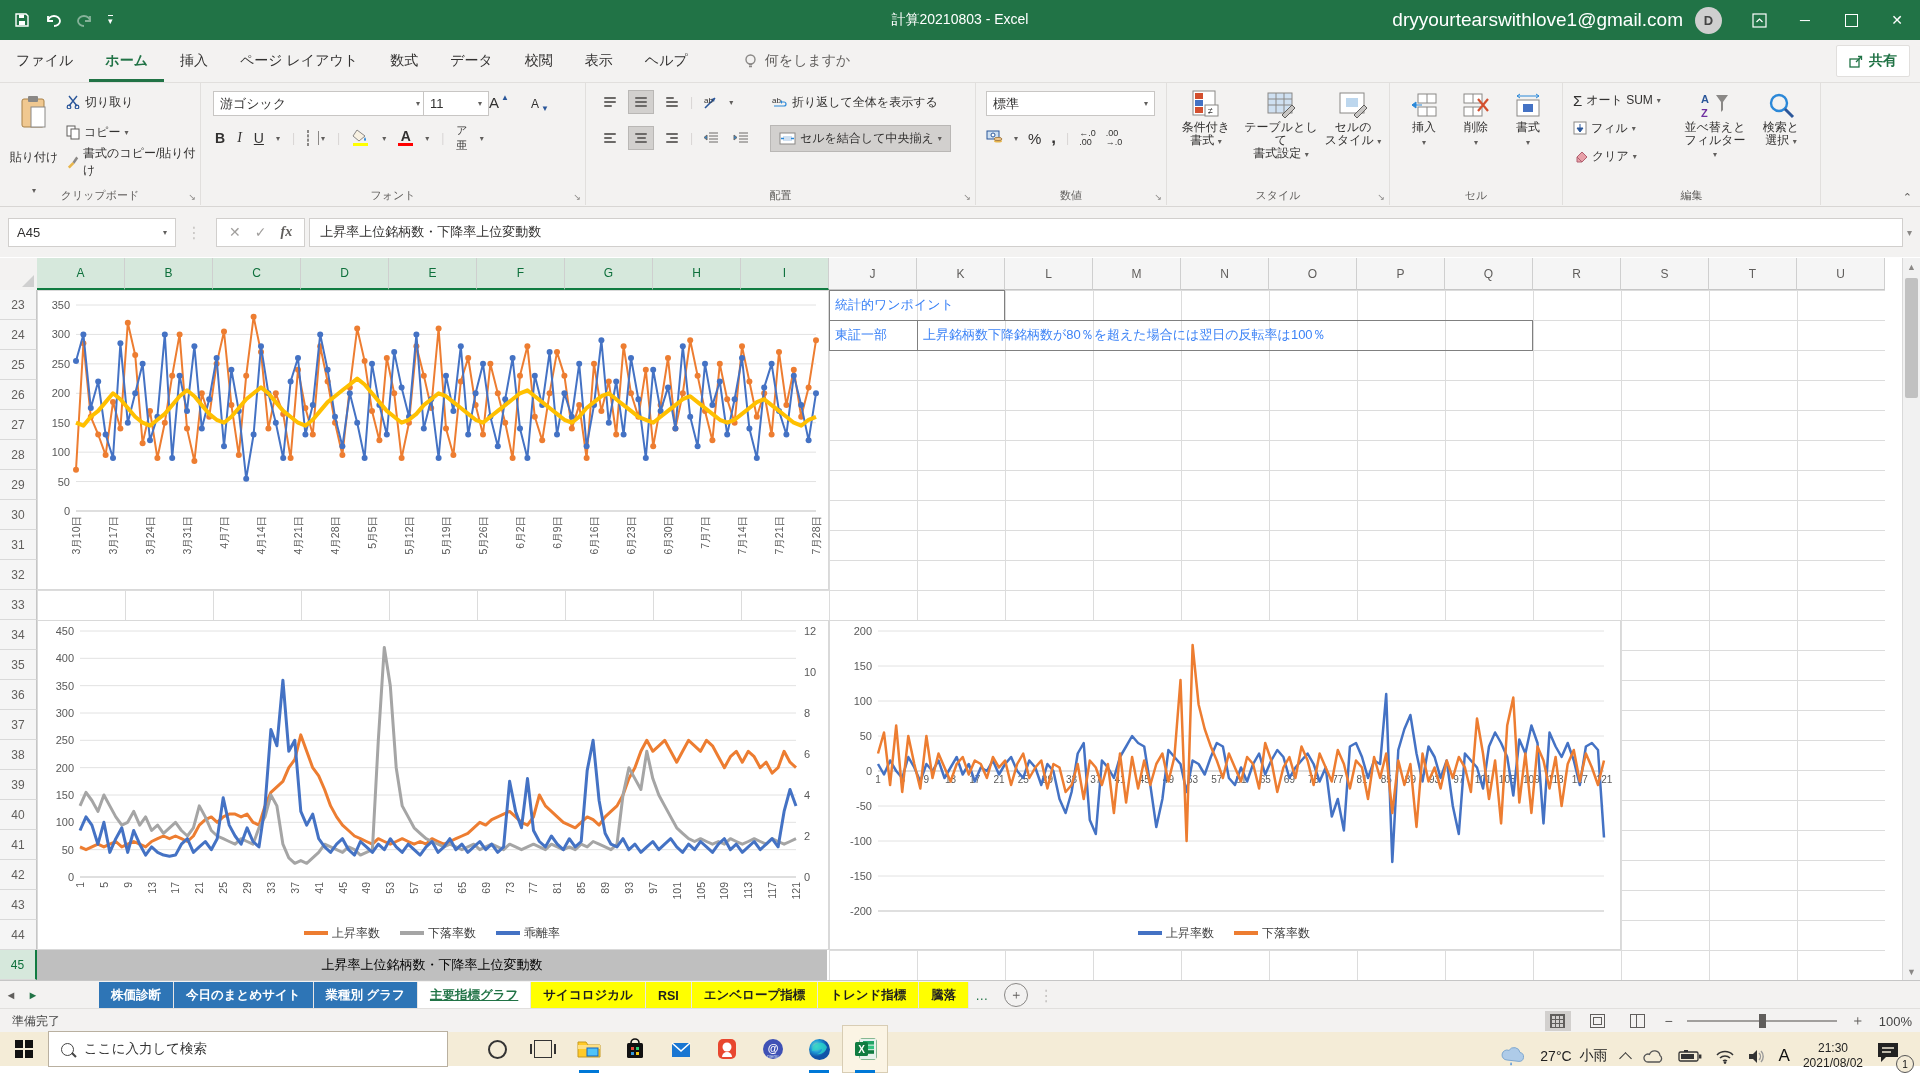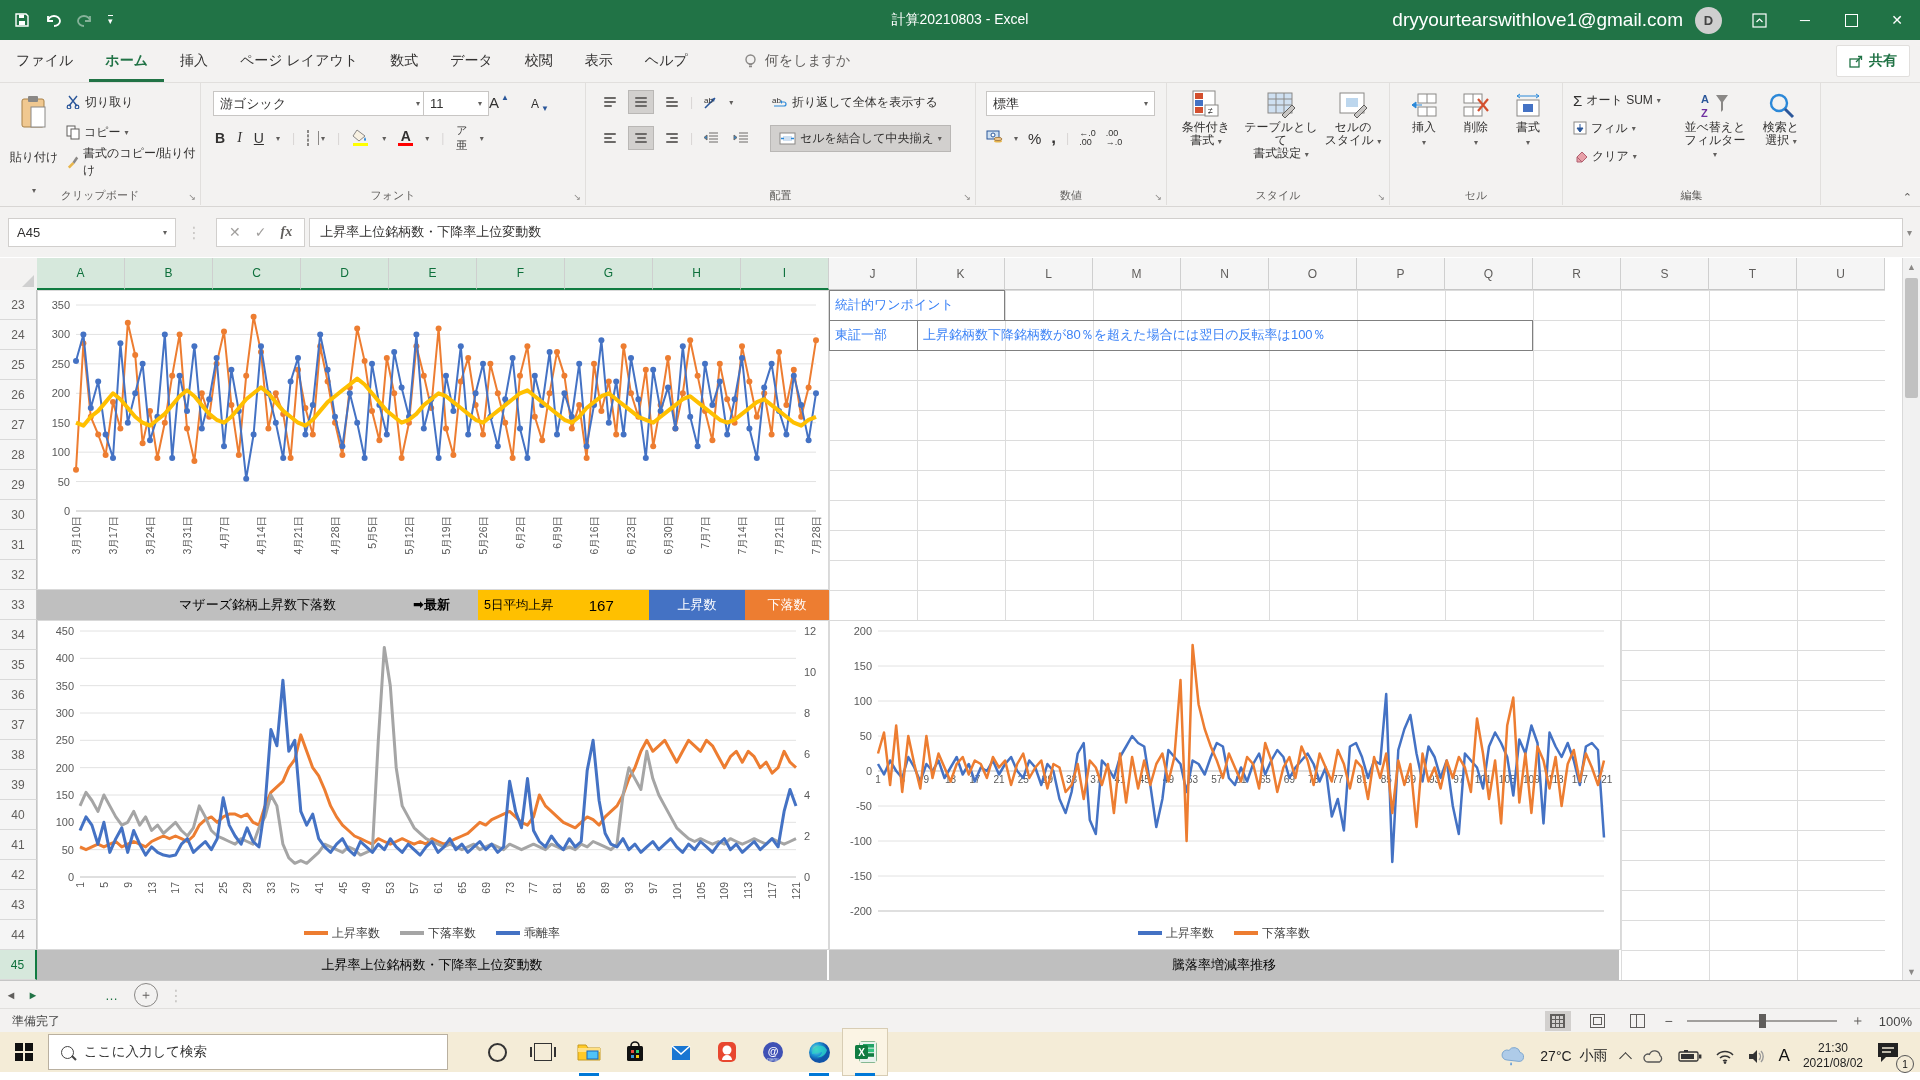--- a/index.html
+++ b/index.html
@@ -105,21 +105,21 @@
   
   #statusbar{position:absolute;left:0;top:1008px;width:1920px;height:24px;background:#f3f2f1;border-top:1px solid #e1dfdd;
      display:flex;align-items:center;font-size:12px;color:#444;}
   #sb-right{position:absolute;right:8px;top:0;height:24px;display:flex;align-items:center;gap:14px;}
   .viewic{width:26px;height:20px;display:flex;align-items:center;justify-content:center;}
   .viewic.sel{background:#d2d0ce;}
   .vframe{width:13px;height:12px;border:1px solid #605e5c;position:relative;}
   .ztrack{width:150px;height:2px;background:#a19f9d;position:relative;}
   #zthumb{position:absolute;left:72px;top:-6px;width:7px;height:14px;background:#605e5c;}
   
-  #taskbar{position:absolute;left:0;top:1032px;width:1920px;height:40px;background:#f4ecd7;display:flex;align-items:center;}
+  #taskbar{position:absolute;left:0;top:1032px;width:1920px;height:34px;background:#f4ecd7;display:flex;align-items:center;}
   #startbtn{width:48px;height:48px;display:flex;align-items:center;justify-content:center;}
   .winlogo{display:grid;grid-template-columns:8px 8px;grid-template-rows:8px 8px;gap:2px;}
   .winlogo i{background:#111;}
   #tsearch{width:400px;height:36px;background:#fff;border:1px solid #b9b0a0;display:flex;align-items:center;gap:10px;
      padding:0 12px;font-size:13.5px;color:#333;box-sizing:border-box;}
   .mag{width:11px;height:11px;border:1.6px solid #444;border-radius:50%;position:relative;}
   .mag:after{content:"";position:absolute;left:9px;top:10px;width:6px;height:1.6px;background:#444;transform:rotate(45deg);}
   .tkicon{width:46px;height:48px;display:flex;align-items:center;justify-content:center;position:relative;}
   .tkicon.open:after{content:"";position:absolute;left:13px;bottom:0;width:20px;height:3px;background:#0078d7;}
   .tkicon.activeapp{background:#fbf4e4;box-shadow:inset 0 0 0 1px #d8cdb4;}
@@ -820,32 +820,20 @@
           <circle cx="741" cy="119.94285714285714" r="3" fill="#4472C4"></circle>
           <circle cx="748.4" cy="143.4857142857143" r="3" fill="#4472C4"></circle>
           <circle cx="755.8" cy="84.62857142857143" r="3" fill="#4472C4"></circle>
           <circle cx="763.2" cy="114.05714285714286" r="3" fill="#4472C4"></circle>
           <circle cx="770.6" cy="149.37142857142857" r="3" fill="#4472C4"></circle>
           <circle cx="778" cy="102.28571428571429" r="3" fill="#4472C4"></circle>
           <polyline points="38.0,131.7 45.4,134.7 52.8,125.8 60.2,119.9 67.6,111.1 75.0,102.3 82.4,108.2 89.8,117.0 97.2,125.8 104.6,131.7 112.0,134.7 119.4,128.8 126.8,122.9 134.2,114.1 141.6,105.2 149.0,99.3 156.4,105.2 163.8,114.1 171.2,122.9 178.6,128.8 186.0,131.7 193.4,125.8 200.8,117.0 208.2,108.2 215.6,102.3 223.0,96.4 230.4,102.3 237.8,111.1 245.2,119.9 252.6,125.8 260.0,131.7 267.4,134.7 274.8,128.8 282.2,119.9 289.6,111.1 297.0,105.2 304.4,99.3 311.8,93.5 319.2,87.6 326.6,93.5 334.0,102.3 341.4,111.1 348.8,119.9 356.2,125.8 363.6,131.7 371.0,128.8 378.4,122.9 385.8,114.1 393.2,108.2 400.6,102.3 408.0,105.2 415.4,111.1 422.8,117.0 430.2,122.9 437.6,128.8 445.0,131.7 452.4,125.8 459.8,119.9 467.2,114.1 474.6,108.2 482.0,102.3 489.4,99.3 496.8,105.2 504.2,111.1 511.6,117.0 519.0,122.9 526.4,128.8 533.8,131.7 541.2,125.8 548.6,117.0 556.0,111.1 563.4,105.2 570.8,102.3 578.2,108.2 585.6,114.1 593.0,119.9 600.4,125.8 607.8,128.8 615.2,131.7 622.6,125.8 630.0,119.9 637.4,114.1 644.8,108.2 652.2,105.2 659.6,111.1 667.0,117.0 674.4,122.9 681.8,128.8 689.2,131.7 696.6,128.8 704.0,122.9 711.4,117.0 718.8,111.1 726.2,108.2 733.6,114.1 741.0,119.9 748.4,125.8 755.8,131.7 763.2,134.7 770.6,128.8 778.0,125.8" fill="none" stroke="#FFC000" stroke-width="4" stroke-linejoin="round"></polyline>
         </svg>
     </div>
 
-    <div id="banner33">
-      <div class="seg-main">
-        <span>マザーズ銘柄上昇数下落数</span>
-        <span class="latest">➡最新</span>
-      </div>
-      <div class="seg-gold">
-        <span class="lbl">5日平均上昇</span>
-        <span class="val">167</span>
-      </div>
-      <div class="seg-up">上昇数</div>
-      <div class="seg-down">下落数</div>
-    </div>
 
     <div class="chartbox" style="left:37px;top:362px;width:792px;height:330px;">
       <svg id="c2" width="790" height="328">
           <line x1="42" y1="256" x2="758" y2="256" stroke="#bfbfbf" stroke-width="1"></line>
           <text x="36" y="260" text-anchor="end" font-size="11" fill="#595959" font-family="Liberation Sans,sans-serif">0</text>
           <line x1="42" y1="228.66666666666666" x2="758" y2="228.66666666666666" stroke="#e2e2e2" stroke-width="1"></line>
           <text x="36" y="232.66666666666666" text-anchor="end" font-size="11" fill="#595959" font-family="Liberation Sans,sans-serif">50</text>
           <line x1="42" y1="201.33333333333334" x2="758" y2="201.33333333333334" stroke="#e2e2e2" stroke-width="1"></line>
           <text x="36" y="205.33333333333334" text-anchor="end" font-size="11" fill="#595959" font-family="Liberation Sans,sans-serif">100</text>
           <line x1="42" y1="174.00000000000003" x2="758" y2="174.00000000000003" stroke="#e2e2e2" stroke-width="1"></line>
@@ -966,33 +954,43 @@
           <polyline points="48.0,143.0 54.0,153.5 60.1,139.5 66.2,150.0 72.2,157.0 78.3,136.0 84.3,146.5 90.3,160.5 96.4,143.0 102.5,150.0 108.5,139.5 114.5,157.0 120.6,146.5 126.7,136.0 132.7,153.5 138.8,143.0 144.8,160.5 150.8,146.5 156.9,150.0 162.9,139.5 169.0,153.5 175.1,143.0 181.1,136.0 187.2,150.0 193.2,157.0 199.3,139.5 205.3,146.5 211.3,164.0 217.4,143.0 223.4,150.0 229.5,178.0 235.6,192.0 241.6,171.0 247.7,132.5 253.7,122.0 259.8,199.0 265.8,213.0 271.9,139.5 277.9,146.5 283.9,157.0 290.0,136.0 296.1,125.5 302.1,115.0 308.1,122.0 314.2,125.5 320.3,164.0 326.3,206.0 332.4,178.0 338.4,129.0 344.4,136.0 350.5,143.0 356.6,171.0 362.6,139.5 368.6,143.0 374.7,153.5 380.8,136.0 386.8,122.0 392.9,125.5 398.9,157.0 404.9,164.0 411.0,146.5 417.1,160.5 423.1,143.0 429.1,132.5 435.2,153.5 441.3,139.5 447.3,129.0 453.4,136.0 459.4,157.0 465.4,146.5 471.5,139.5 477.6,132.5 483.6,143.0 489.6,160.5 495.7,146.5 501.8,195.5 507.8,178.0 513.9,209.5 519.9,125.5 526.0,122.0 532.0,136.0 538.0,157.0 544.1,139.5 550.1,143.0 556.2,73.0 562.3,241.0 568.3,129.0 574.4,108.0 580.4,94.0 586.5,132.5 592.5,160.5 598.5,125.5 604.6,136.0 610.6,157.0 616.7,139.5 622.8,185.0 628.8,213.0 634.9,132.5 640.9,139.5 647.0,146.5 653.0,167.5 659.0,125.5 665.1,111.5 671.1,122.0 677.2,136.0 683.3,174.5 689.3,118.5 695.4,132.5 701.4,104.5 707.5,122.0 713.5,202.5 719.5,111.5 725.6,125.5 731.6,136.0 737.7,122.0 743.8,139.5 749.8,164.0 755.9,125.5 761.9,122.0 768.0,129.0 774.0,216.5" fill="none" stroke="#4472C4" stroke-width="2.5" stroke-linejoin="round"></polyline>
           <polyline points="48.0,132.5 54.0,111.5 60.1,164.0 66.2,104.5 72.2,171.0 78.3,115.0 84.3,143.0 90.3,167.5 96.4,115.0 102.5,157.0 108.5,132.5 114.5,146.5 120.6,160.5 126.7,143.0 132.7,136.0 138.8,153.5 144.8,139.5 150.8,143.0 156.9,157.0 162.9,136.0 169.0,146.5 175.1,139.5 181.1,164.0 187.2,143.0 193.2,132.5 199.3,157.0 205.3,146.5 211.3,139.5 217.4,167.5 223.4,143.0 229.5,146.5 235.6,171.0 241.6,164.0 247.7,143.0 253.7,178.0 259.8,139.5 265.8,146.5 271.9,164.0 277.9,143.0 283.9,192.0 290.0,132.5 296.1,181.5 302.1,136.0 308.1,167.5 314.2,139.5 320.3,164.0 326.3,143.0 332.4,132.5 338.4,160.5 344.4,136.0 350.5,59.0 356.6,220.0 362.6,24.0 368.6,83.5 374.7,108.0 380.8,125.5 386.8,139.5 392.9,157.0 398.9,132.5 404.9,146.5 411.0,160.5 417.1,136.0 423.1,143.0 429.1,167.5 435.2,122.0 441.3,139.5 447.3,171.0 453.4,146.5 459.4,136.0 465.4,157.0 471.5,125.5 477.6,139.5 483.6,164.0 489.6,132.5 495.7,146.5 501.8,160.5 507.8,129.0 513.9,143.0 519.9,167.5 526.0,139.5 532.0,146.5 538.0,178.0 544.1,136.0 550.1,157.0 556.2,132.5 562.3,192.0 568.3,139.5 574.4,164.0 580.4,143.0 586.5,206.0 592.5,132.5 598.5,160.5 604.6,146.5 610.6,167.5 616.7,139.5 622.8,157.0 628.8,136.0 634.9,146.5 640.9,171.0 647.0,97.5 653.0,132.5 659.0,178.0 665.1,139.5 671.1,202.5 677.2,104.5 683.3,76.5 689.3,181.5 695.4,132.5 701.4,192.0 707.5,125.5 713.5,139.5 719.5,167.5 725.6,136.0 731.6,185.0 737.7,143.0 743.8,129.0 749.8,160.5 755.9,132.5 761.9,146.5 768.0,164.0 774.0,139.5" fill="none" stroke="#ED7D31" stroke-width="2.5" stroke-linejoin="round"></polyline>
           <line x1="308" y1="312" x2="332" y2="312" stroke="#4472C4" stroke-width="4"></line>
           <text x="336" y="316" font-size="12" fill="#404040" font-family="Liberation Sans,sans-serif">上昇率数</text>
           <line x1="404" y1="312" x2="428" y2="312" stroke="#ED7D31" stroke-width="4"></line>
           <text x="432" y="316" font-size="12" fill="#404040" font-family="Liberation Sans,sans-serif">下落率数</text>
         </svg>
     </div>
 
     <div class="banner45" style="left:37px;width:792px;">上昇率上位銘柄数・下降率上位変動数</div>
-    <div class="banner45" style="left:829px;width:792px;">騰落率増減率推移</div>
 
     <div id="vscroll">
       <span class="varrow" style="top:0;">▲</span>
       <div id="vthumb"></div>
       <span class="varrow" style="bottom:0;">▼</span>
     </div>
   </div>
 
   <div id="tabbar">
     <span class="tnav">◄</span>
     <span class="tnav" style="color:#217346;">►</span>
     <span style="width:55px;"></span>
+    <span id="sheettabs" style="display:flex;height:28px;align-items:center;">
+        <span class="stab blue">株価診断</span>
+        <span class="stab blue">今日のまとめサイト</span>
+        <span class="stab blue">業種別 グラフ</span>
+        <span class="stab active">主要指標グラフ</span>
+        <span class="stab yellow">サイコロジカル</span>
+        <span class="stab yellow">RSI</span>
+        <span class="stab yellow">エンベロープ指標</span>
+        <span class="stab yellow">トレンド指標</span>
+        <span class="stab yellow">騰落</span>
+      </span>
     <span class="tab-extra">…</span>
     <span id="newsheet">＋</span>
     <span style="color:#c8c6c4;margin-left:10px;">⋮</span>
 
   </div>
 
   <div id="statusbar">
     <span style="margin-left:12px;">準備完了</span>
     <div id="sb-right">
       <span class="viewic sel">

